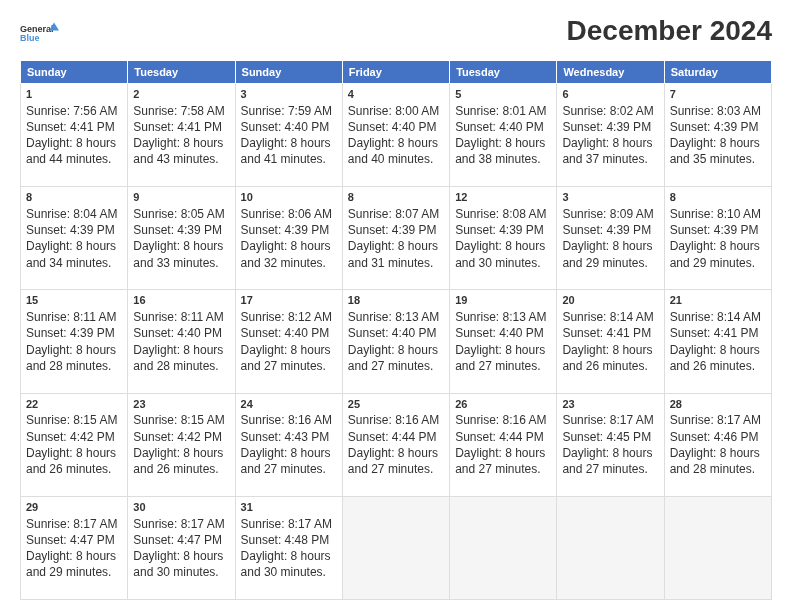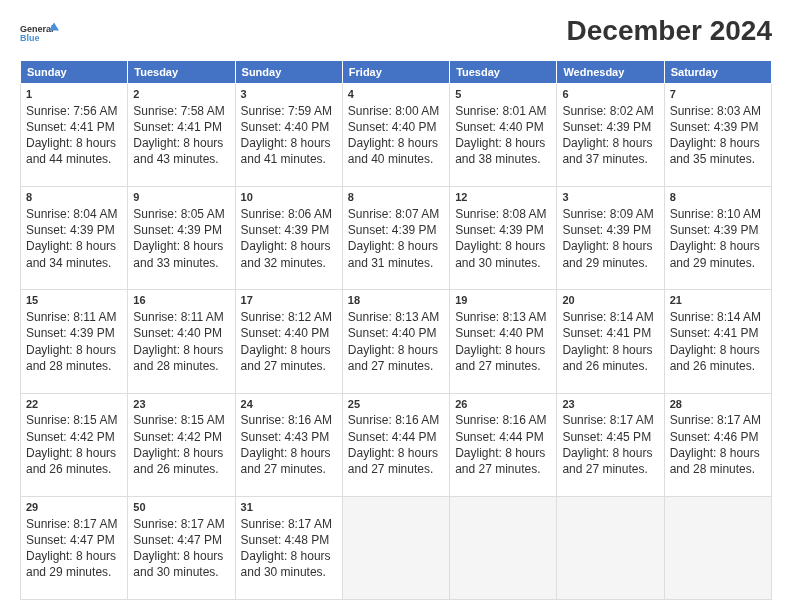--- a/index.html
+++ b/index.html
@@ -234,21 +234,21 @@
         <span class="day-num">28</span>
         <span class="day-info">Sunrise: 8:17 AM<br>Sunset: 4:46 PM<br>Daylight: 8 hours and 28 minutes.</span>
       </td>
         </tr>
         <tr>
           <td>
         <span class="day-num">29</span>
         <span class="day-info">Sunrise: 8:17 AM<br>Sunset: 4:47 PM<br>Daylight: 8 hours and 29 minutes.</span>
       </td>
           <td>
-        <span class="day-num">50</span>
+        <span class="day-num">30</span>
         <span class="day-info">Sunrise: 8:17 AM<br>Sunset: 4:47 PM<br>Daylight: 8 hours and 30 minutes.</span>
       </td>
           <td>
         <span class="day-num">31</span>
         <span class="day-info">Sunrise: 8:17 AM<br>Sunset: 4:48 PM<br>Daylight: 8 hours and 30 minutes.</span>
       </td>
           <td class="empty-cell"></td>
           <td class="empty-cell"></td>
           <td class="empty-cell"></td>
           <td class="empty-cell"></td>

